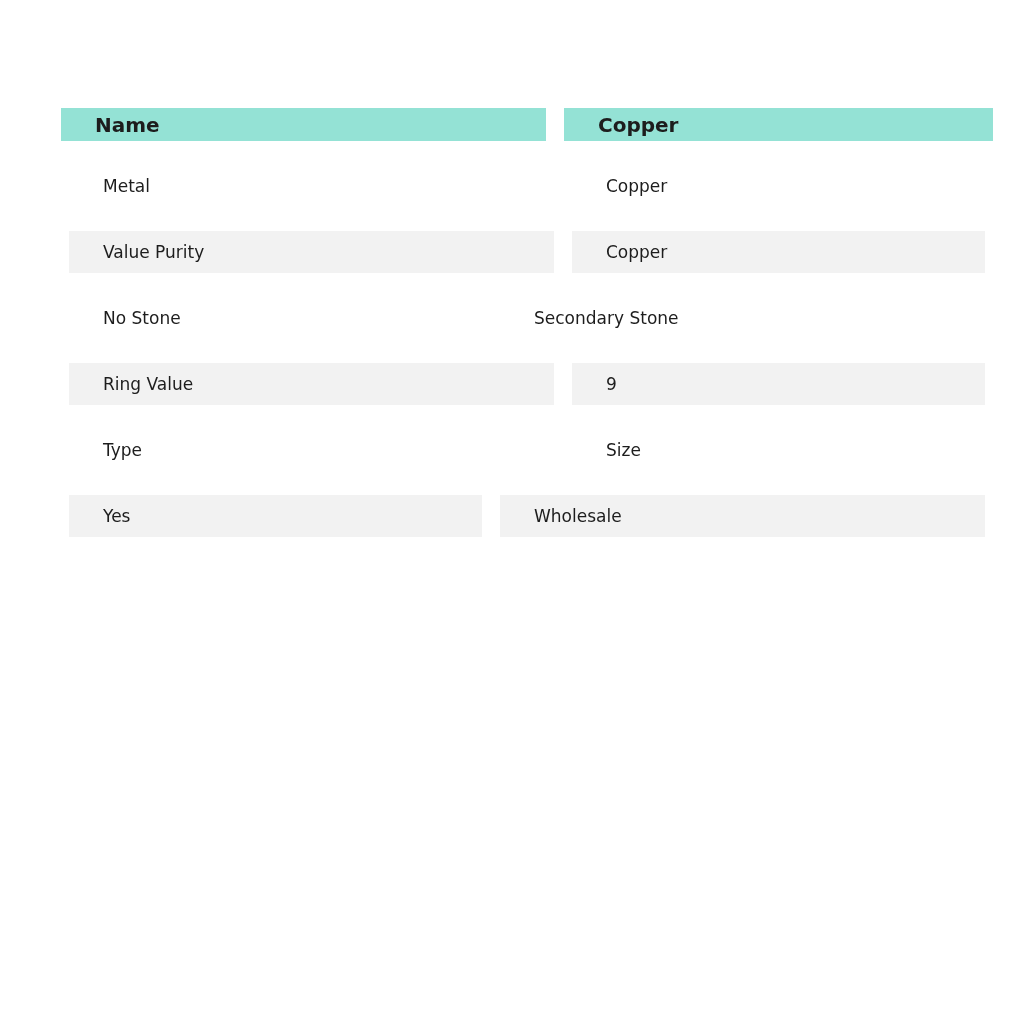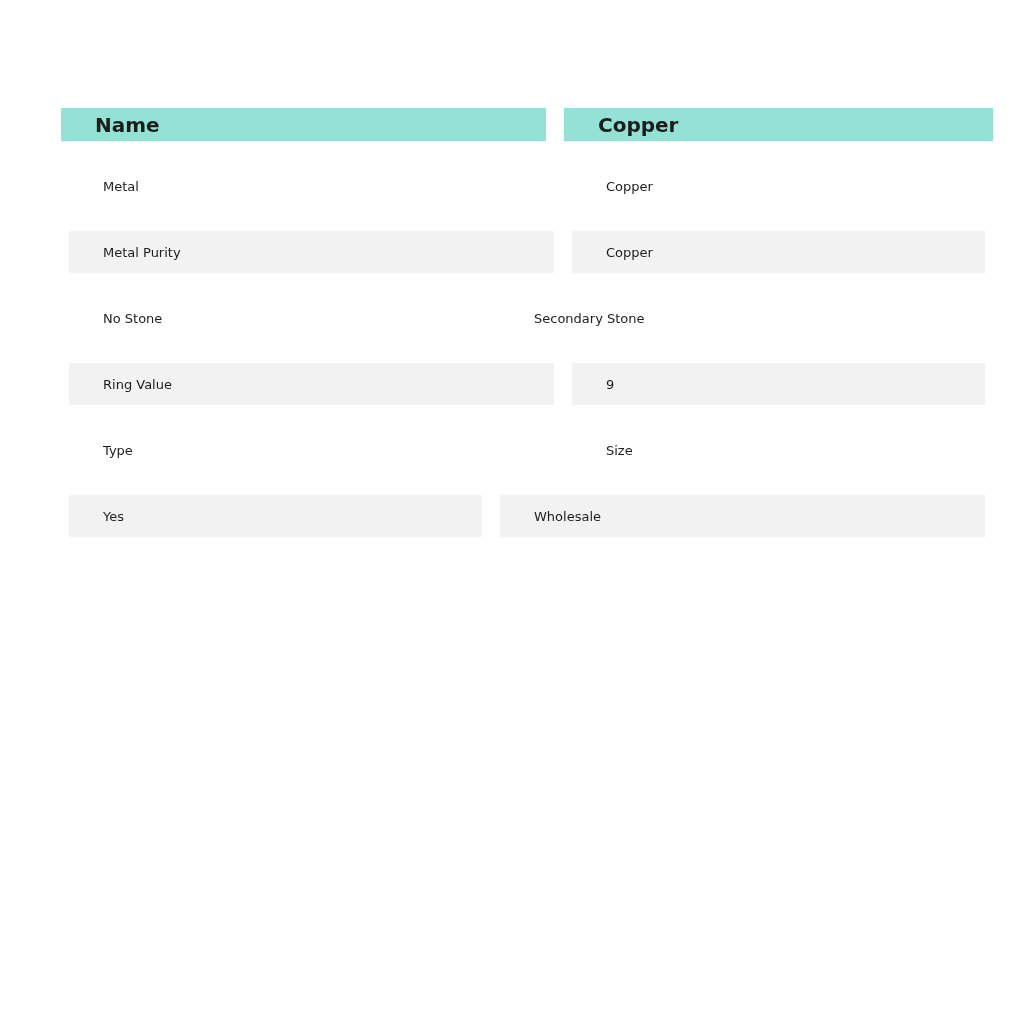--- a/index.html
+++ b/index.html
@@ -18,21 +18,21 @@
   }
   .t-row {
     display: flex;
     gap: 2px;              
     align-items: stretch;
   }
   .t-cell {
     display: flex;
     align-items: center;
     padding-left: 34px;
-    font-size: 13px;
+    font-size: 17px;
     line-height: 1;
   }
   .c-name  { width: 485px; flex: 0 0 485px; }
   .c-value { flex: 1; }
   .t-head {
     height: 49px;
   }
   .t-head .t-cell {
     background: #94e2d5;
     font-weight: 600;
@@ -60,21 +60,21 @@
   </div>
 
   <div class="t-body">
 
     <div class="t-row">
       <div class="t-cell c-name">Metal</div>
       <div class="t-cell c-value">Copper</div>
     </div>
 
     <div class="t-row">
-      <div class="t-cell c-name">Metal Purity</div>
+      <div class="t-cell c-name">Value Purity</div>
       <div class="t-cell c-value">Copper</div>
     </div>
 
 
     <div class="t-row">
       <div class="t-cell c-value">No Stone</div>
       <div class="t-cell c-name">Secondary Stone</div>
     </div>
 
     <div class="t-row">

